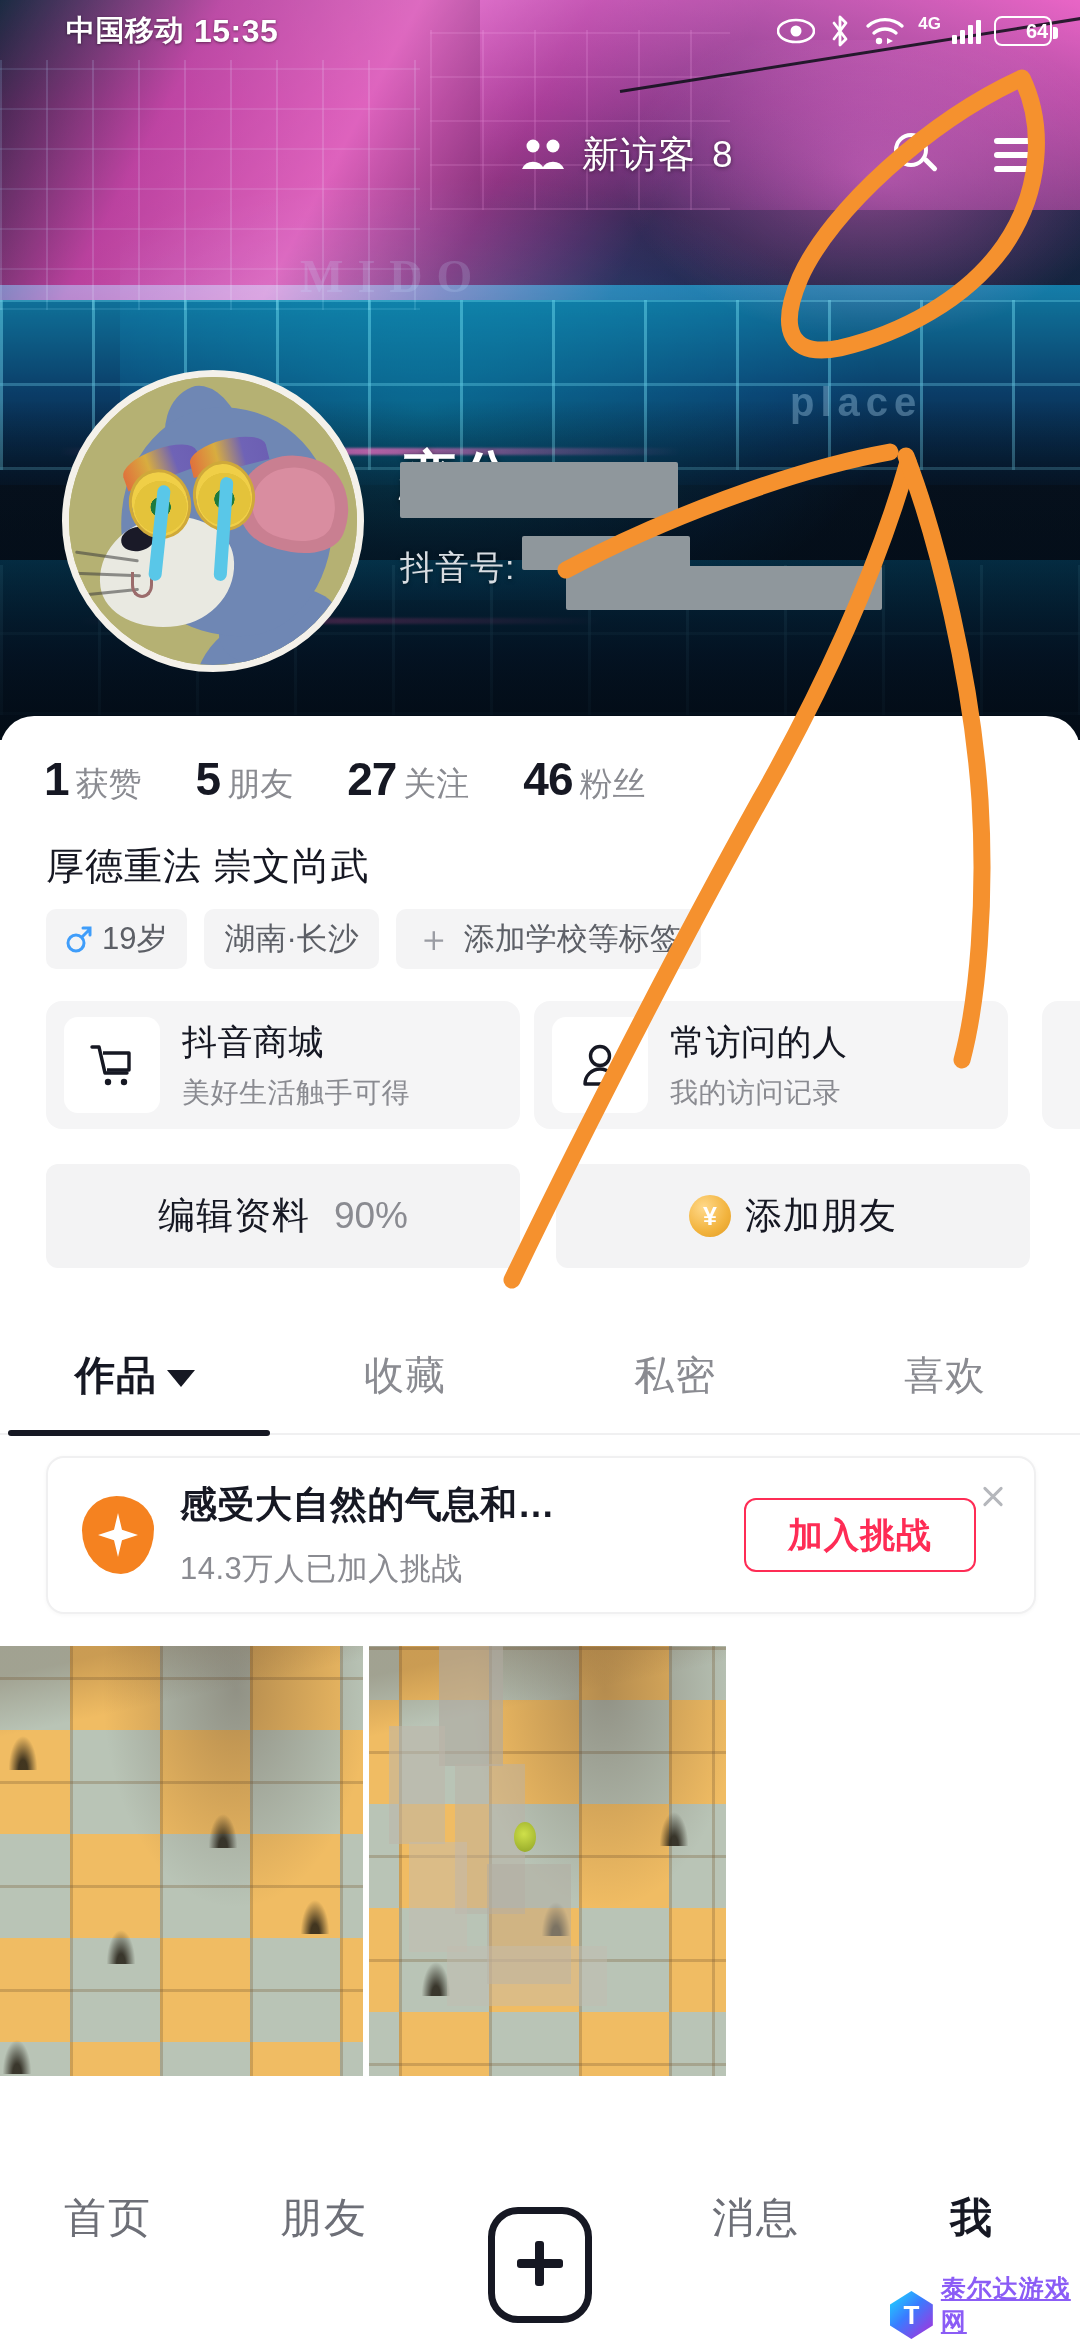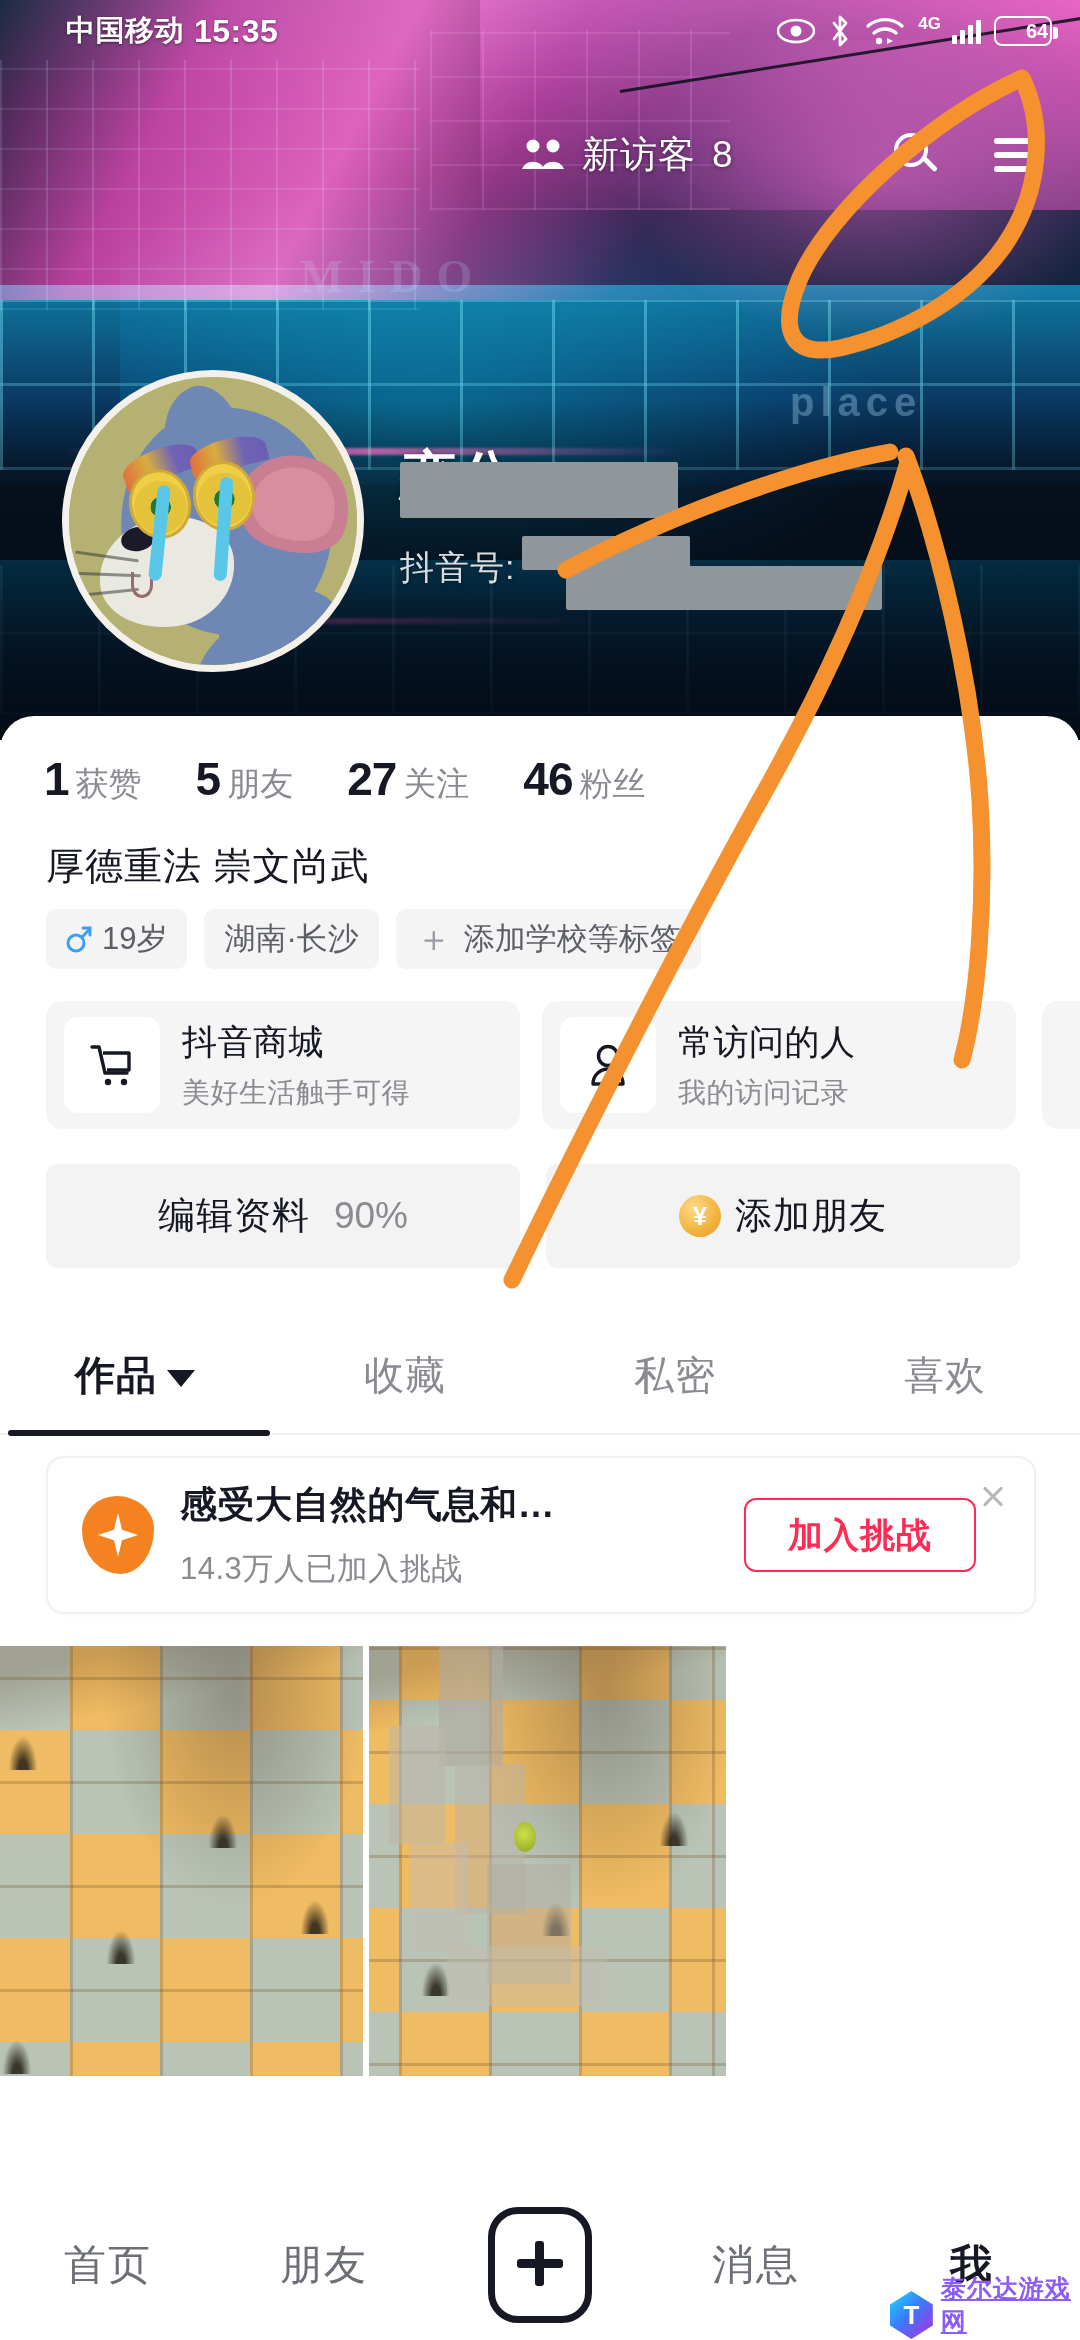--- a/index.html
+++ b/index.html
@@ -164,33 +164,33 @@
   #bio { position:absolute; left:46px; top:125px; font-size:38px; color:#161823; letter-spacing:1px; }
 
   
   #tags { position:absolute; left:46px; top:193px; display:flex; gap:17px; align-items:center; }
   .tag { height:60px; background:#f4f4f5; border-radius:10px; display:flex; align-items:center;
          padding:0 20px; font-size:31px; color:#5c5f66; gap:10px; }
   .maleIcon { width:26px; height:30px; position:relative; }
   .plusIcon { font-size:36px; color:#9a9ca3; line-height:1; margin-right:2px; font-weight:300; }
 
   
-  #cards { position:absolute; left:46px; top:285px; display:flex; gap:22px; }
+  #cards { position:absolute; left:46px; top:285px; display:flex; gap:14px; }
   .card { width:474px; height:128px; background:#f5f5f6; border-radius:16px;
           display:flex; align-items:center; padding-left:0; }
   .cardIconBox { width:96px; height:96px; background:#fff; border-radius:14px; margin-left:18px;
                  display:flex; align-items:center; justify-content:center; flex:0 0 auto; }
   .cardTxt { margin-left:22px; }
   .cardTitle { font-size:35px; color:#161823; font-weight:500; letter-spacing:.5px; }
   .cardSub { font-size:28px; color:#8a8b91; margin-top:8px; letter-spacing:.5px; }
   .cardStub { position:absolute; left:1042px; top:285px; width:60px; height:128px;
               background:#f5f5f6; border-radius:16px; }
 
   
-  #actions { position:absolute; left:46px; top:448px; display:flex; gap:26px; }
+  #actions { position:absolute; left:46px; top:448px; display:flex; gap:36px; }
   .actBtn { width:474px; height:104px; background:#f3f3f4; border-radius:12px;
             display:flex; align-items:center; justify-content:center; gap:14px; }
   .actMain { font-size:37px; color:#161823; font-weight:500; letter-spacing:1px; }
   .actPct { font-size:37px; color:#8a8b91; margin-left:10px; }
   .coin { width:42px; height:42px; border-radius:50%;
           background:radial-gradient(circle at 35% 30%, #ffd98a, #f2b33d 60%, #e09a22);
           display:flex; align-items:center; justify-content:center;
           color:#fff; font-size:25px; font-weight:bold; }
 
   
@@ -237,21 +237,21 @@
   .tileShade { position:absolute; inset:0;
      background:linear-gradient(168deg, rgba(90,60,35,.25) 0 6%, rgba(255,255,255,0) 18%),
                 radial-gradient(ellipse at 65% 10%, rgba(70,50,40,.35), transparent 40%); }
   .weed { position:absolute; width:34px; height:40px;
      background:radial-gradient(ellipse at 50% 100%, rgba(35,30,20,.85) 0 18%, transparent 60%); }
   .blurPatch { position:absolute; background:rgba(176,170,160,.62); }
   .vidMask { position:absolute; left:726px; top:0; width:354px; height:430px; background:#fff; }
 
   
   #bottomNav { position:absolute; left:0; top:2190px; width:1080px; height:150px;
-               background:#fff; display:flex; align-items:center; z-index:40; }
+               background:#fff; display:flex; z-index:40; }
   .nav { flex:1; text-align:center; font-size:42px; color:#6d6f77; letter-spacing:2px; }
   .nav.active { color:#161823; font-weight:bold; }
   .navPlus { flex:1; display:flex; align-items:center; justify-content:center; }
   .plusBox { width:104px; height:116px; border:7px solid #161823; border-radius:30px;
              position:relative; }
   .plusBox:before,.plusBox:after { content:""; position:absolute; background:#161823; border-radius:3px; }
   .plusBox:before { left:22px; top:45px; width:46px; height:9px; }
   .plusBox:after  { left:40px; top:27px; width:9px; height:45px; }
 
   

